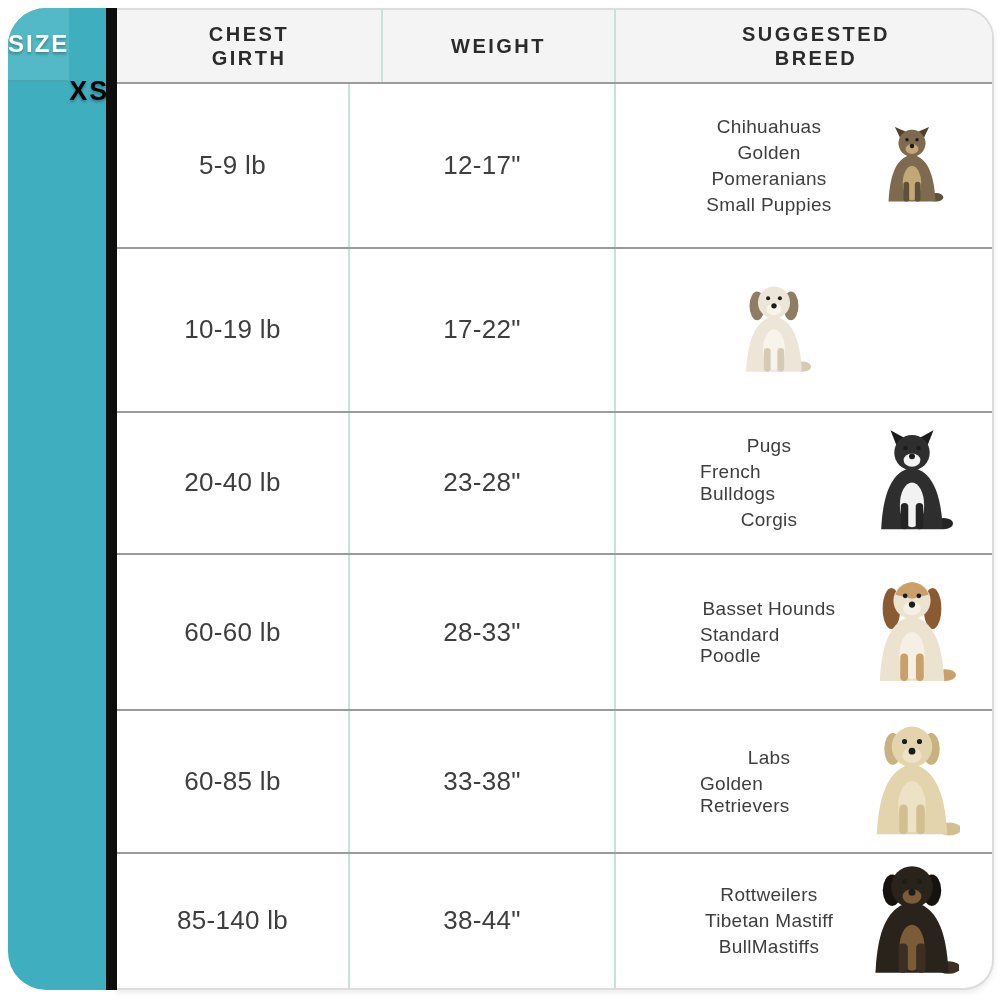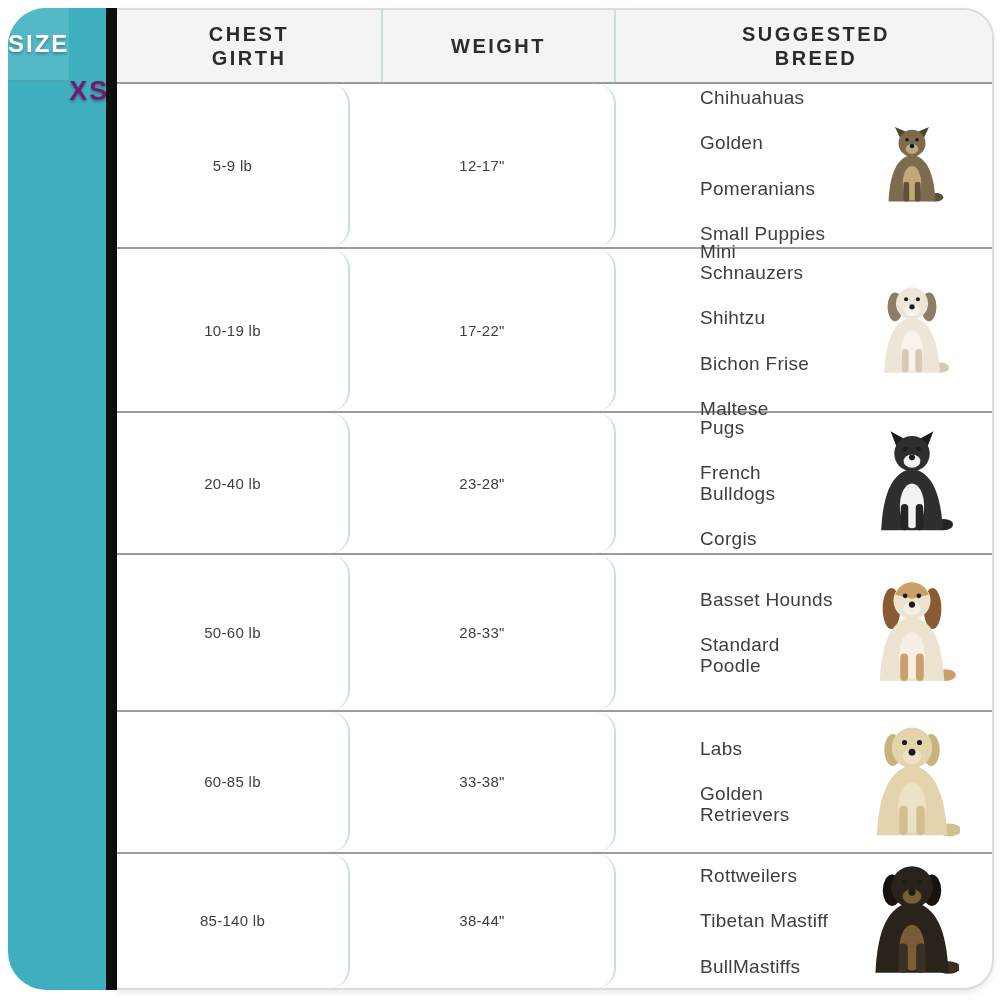--- a/index.html
+++ b/index.html
@@ -16,41 +16,41 @@
   *{margin:0;padding:0;box-sizing:border-box;}
   html,body{width:1000px;height:1000px;background:#ffffff;font-family:"Liberation Sans",sans-serif;}
   .stage{position:relative;width:1000px;height:1000px;background:#fff;}
   .card{position:absolute;left:8px;top:8px;width:986px;height:982px;display:flex;}
 
   
   .sidebar{width:98px;background:var(--teal);border-radius:38px 0 0 38px;display:flex;flex-direction:row;flex-shrink:0;}
   .size-header{height:74px;background:var(--teal-light);border-radius:38px 0 0 0;border-bottom:2px solid rgba(0,0,0,0.10);
     display:flex;align-items:center;justify-content:center;color:#fff;font-size:24px;font-weight:bold;letter-spacing:2px;
     text-shadow:0 2px 3px rgba(0,0,0,0.30);}
-  .size-cell{display:flex;align-items:center;justify-content:center;color:#701a75;font-size:27px;font-weight:bold;
+  .size-cell{display:flex;align-items:center;justify-content:center;color:#000000;font-size:27px;font-weight:bold;
     letter-spacing:2px;text-shadow:0 2px 3px rgba(0,0,0,0.30);}
 
   
   .bar{width:11px;background:var(--bar);flex-shrink:0;}
 
   
   .main{flex:1;background:#fff;border:2px solid var(--card-border);border-left:none;
     border-radius:0 30px 30px 0;overflow:hidden;display:flex;flex-direction:column;
     box-shadow:0 3px 6px rgba(0,0,0,0.08);}
   .header-row{height:74px;background:var(--header-bg);border-bottom:2px solid var(--row-line);display:flex;flex-shrink:0;}
   .hcell{display:flex;align-items:center;justify-content:center;text-align:center;color:var(--text-dark);
     font-size:20px;font-weight:bold;letter-spacing:2.5px;line-height:1.2;white-space:pre-line;}
   .row{display:flex;border-bottom:2px solid var(--row-line);}
   .row:last-child{border-bottom:none;}
   .col-weight{width:233px;border-right:2px solid var(--col-line);flex-shrink:0;}
   .col-girth{width:266px;border-right:2px solid var(--col-line);flex-shrink:0;}
   .col-breed{flex:1;padding-left:24px;}
-  .vcell{display:flex;align-items:center;justify-content:center;color:var(--text-body);font-size:15px;letter-spacing:0.3px;border-radius:20px;}
+  .vcell{display:flex;align-items:center;justify-content:center;color:var(--text-body);font-size:26px;letter-spacing:0.3px;}
   .breed-cell{display:flex;align-items:center;padding-left:84px;padding-right:6px;}
-  .breed-list{flex:1;display:flex;flex-direction:column;justify-content:center;gap:24px;}
+  .breed-list{flex:1;display:flex;flex-direction:column;justify-content:center;gap:5px;align-items:center;}
   .breed{color:var(--text-body);font-size:19px;line-height:1.12;letter-spacing:0.3px;}
   .dog-wrap{width:148px;display:flex;align-items:center;justify-content:center;flex-shrink:0;}
 
   
   .dog-yorkie  {--fur:#7d6a4f;--fur2:#5f5038;--ear:#4e4130;--chest:#c2a878;}
   .dog-shihtzu {--fur:#ece5d8;--fur2:#d6cab4;--ear:#8f7c64;--chest:#f8f4ec;}
   .dog-frenchie{--fur:#2e2e2e;--fur2:#242424;--ear:#1c1c1c;--chest:#f2f2f2;}
   .dog-basset  {--fur:#ece2d0;--fur2:#caa06a;--ear:#8a5a33;--chest:#f6f0e4;}
   .dog-lab     {--fur:#e4d4ad;--fur2:#d2bf90;--ear:#c7b280;--chest:#eee2c6;}
   .dog-mastiff {--fur:#2a231c;--fur2:#20severi;--ear:#17120e;--chest:#7a5c36;}
@@ -113,26 +113,20 @@
                 <circle class="dark" cx="52" cy="19" r="2.4"></circle>
             </svg>
           </div>
         </div>
       </div>
 
       <div class="row" style="height:164px">
         <div class="vcell col-weight">10-19 lb</div>
         <div class="vcell col-girth">17-22"</div>
         <div class="breed-cell col-breed">
-          <div class="breed-list">
-            <div class="breed">Mini Schnauzers</div>
-            <div class="breed">Shihtzu</div>
-            <div class="breed">Bichon Frise</div>
-            <div class="breed">Maltese</div>
-          </div>
           <div class="dog-wrap">
             <svg class="dog-svg dog-shihtzu" width="76" height="95" viewBox="0 0 90 112">
               <ellipse class="ear" cx="25" cy="28" rx="9" ry="17"></ellipse>
                 <ellipse class="ear" cx="65" cy="28" rx="9" ry="17"></ellipse>
               <ellipse class="fur2" cx="79" cy="100" rx="10" ry="6"></ellipse>
               <path class="fur" d="M45,40 C66,44 76,66 78,106 L12,106 C14,66 24,44 45,40 Z"></path>
               <ellipse class="chest" cx="45" cy="80" rx="13" ry="24"></ellipse>
               <rect class="fur2" x="33" y="78" width="8" height="28" rx="4"></rect>
               <rect class="fur2" x="49" y="78" width="8" height="28" rx="4"></rect>
               <circle class="fur" cx="45" cy="24" r="19"></circle>
@@ -167,21 +161,21 @@
               <ellipse class="chest" cx="45" cy="32" rx="9" ry="7"></ellipse>
               <circle class="dark" cx="45" cy="28" r="3.2"></circle>
               <circle class="dark" cx="38" cy="19" r="2.4"></circle>
                 <circle class="dark" cx="52" cy="19" r="2.4"></circle>
             </svg>
           </div>
         </div>
       </div>
 
       <div class="row" style="height:157px">
-        <div class="vcell col-weight">50-60 lb</div>
+        <div class="vcell col-weight">60-60 lb</div>
         <div class="vcell col-girth">28-33"</div>
         <div class="breed-cell col-breed">
           <div class="breed-list">
             <div class="breed">Basset Hounds</div>
             <div class="breed">Standard Poodle</div>
           </div>
           <div class="dog-wrap">
             <svg class="dog-svg dog-basset" width="88" height="110" viewBox="0 0 90 112">
               <ellipse class="ear" cx="24" cy="32" rx="9" ry="21"></ellipse>
                 <ellipse class="ear" cx="66" cy="32" rx="9" ry="21"></ellipse>

